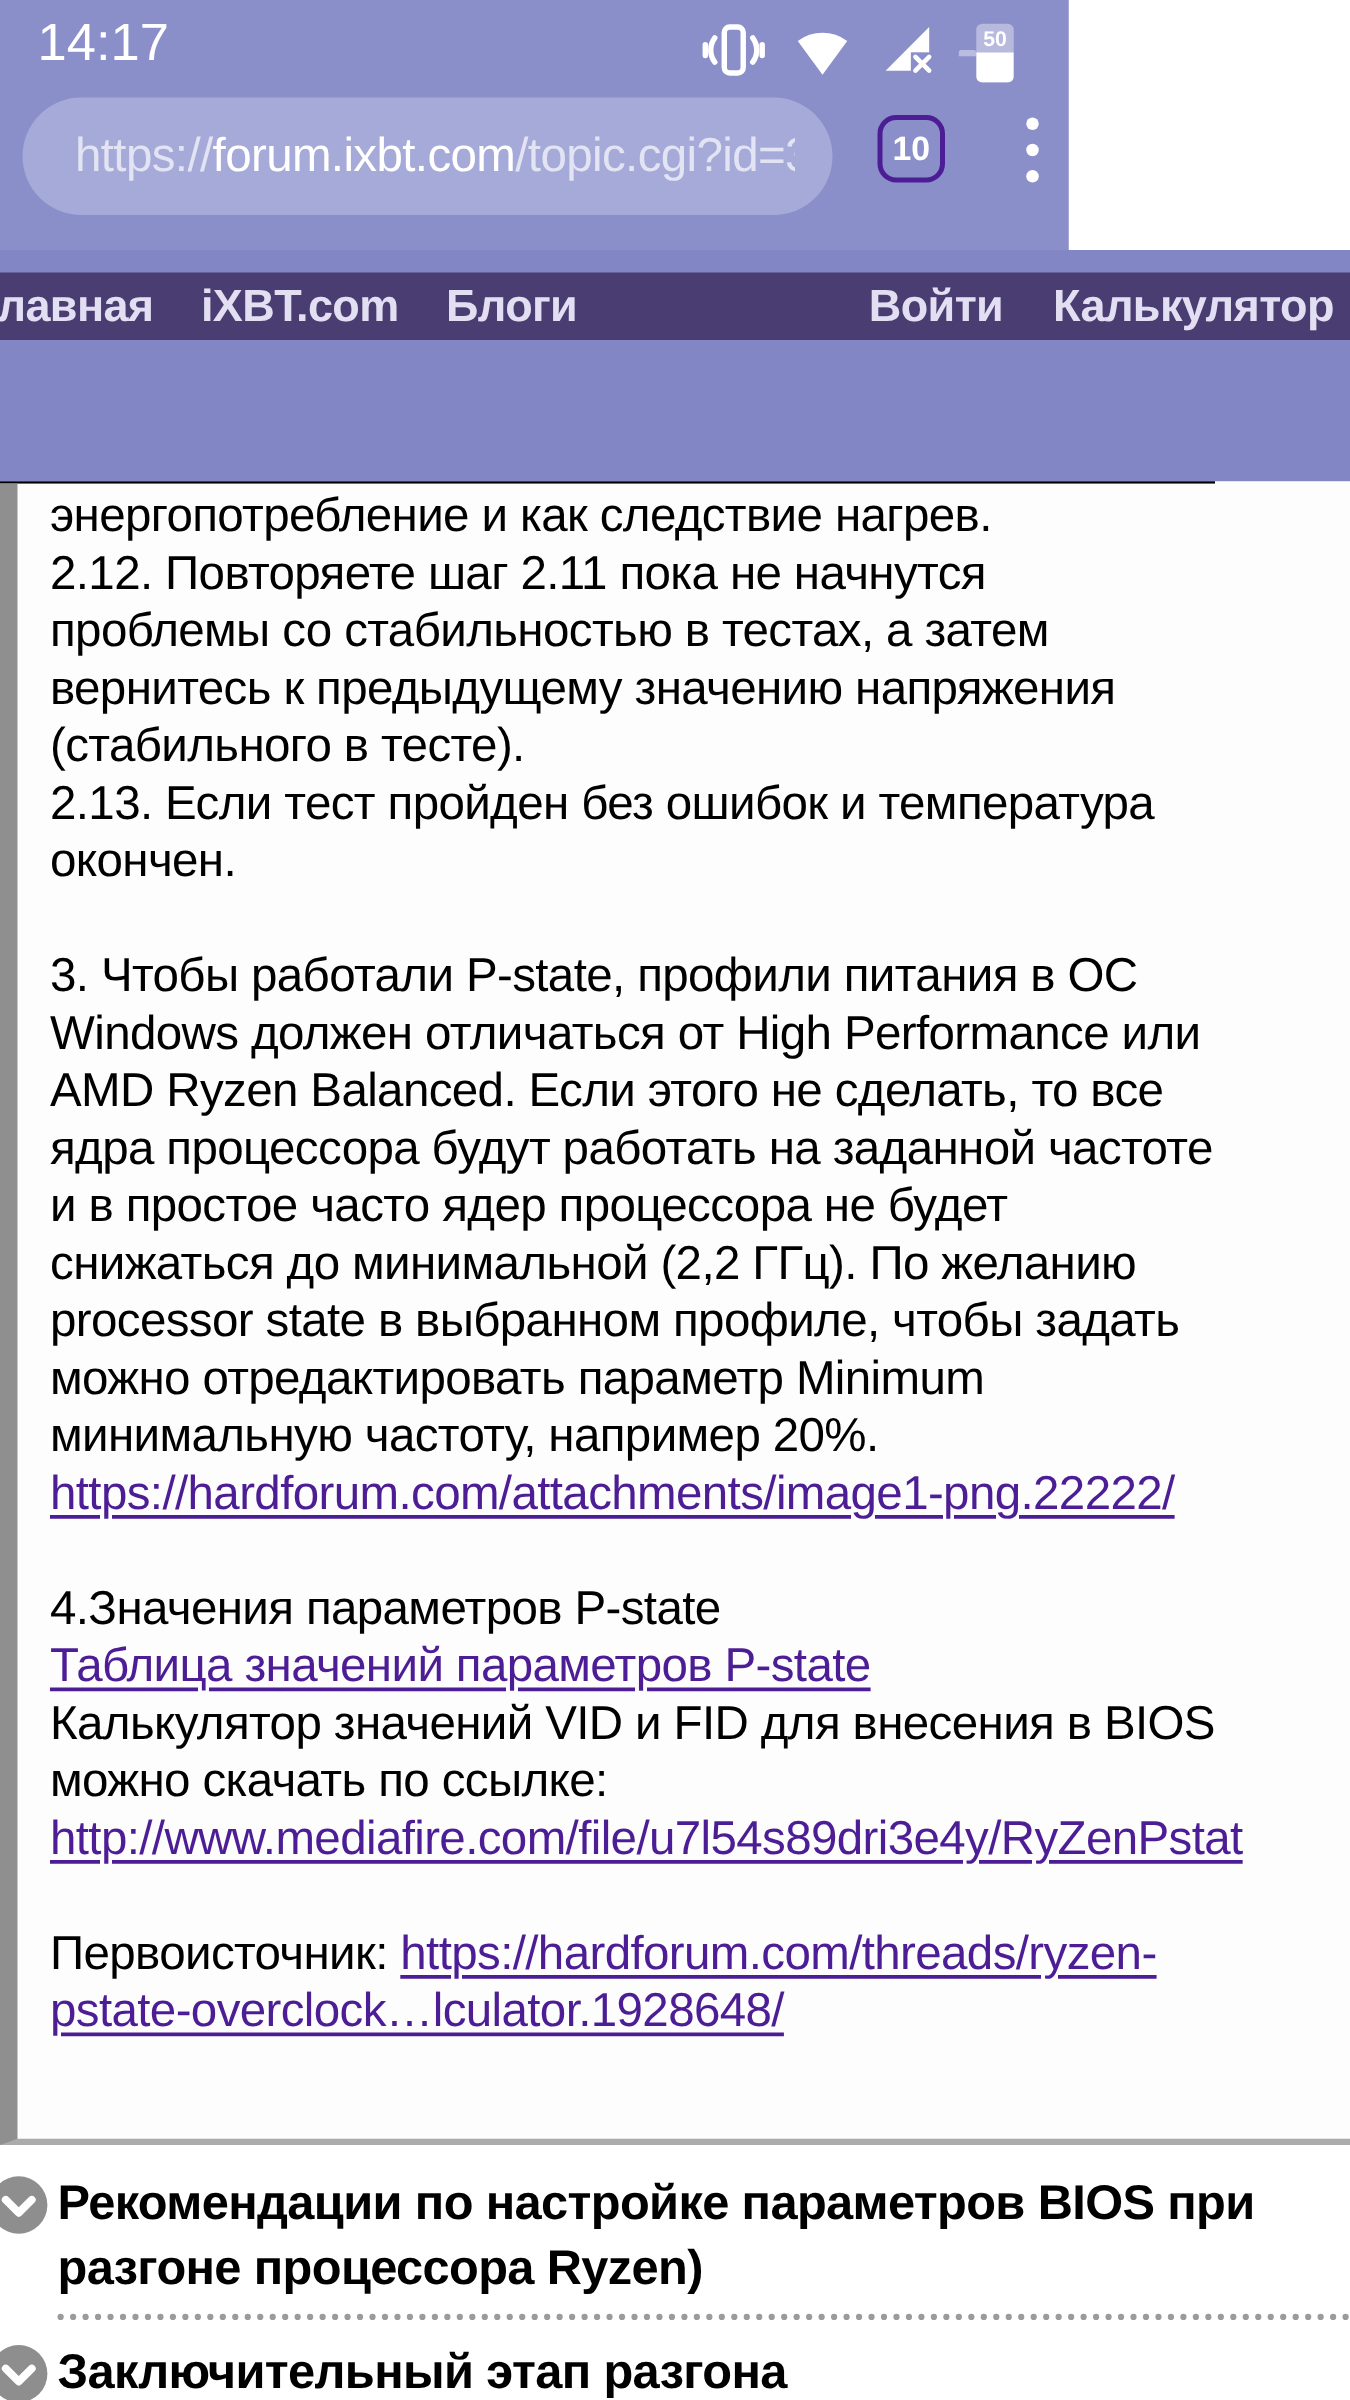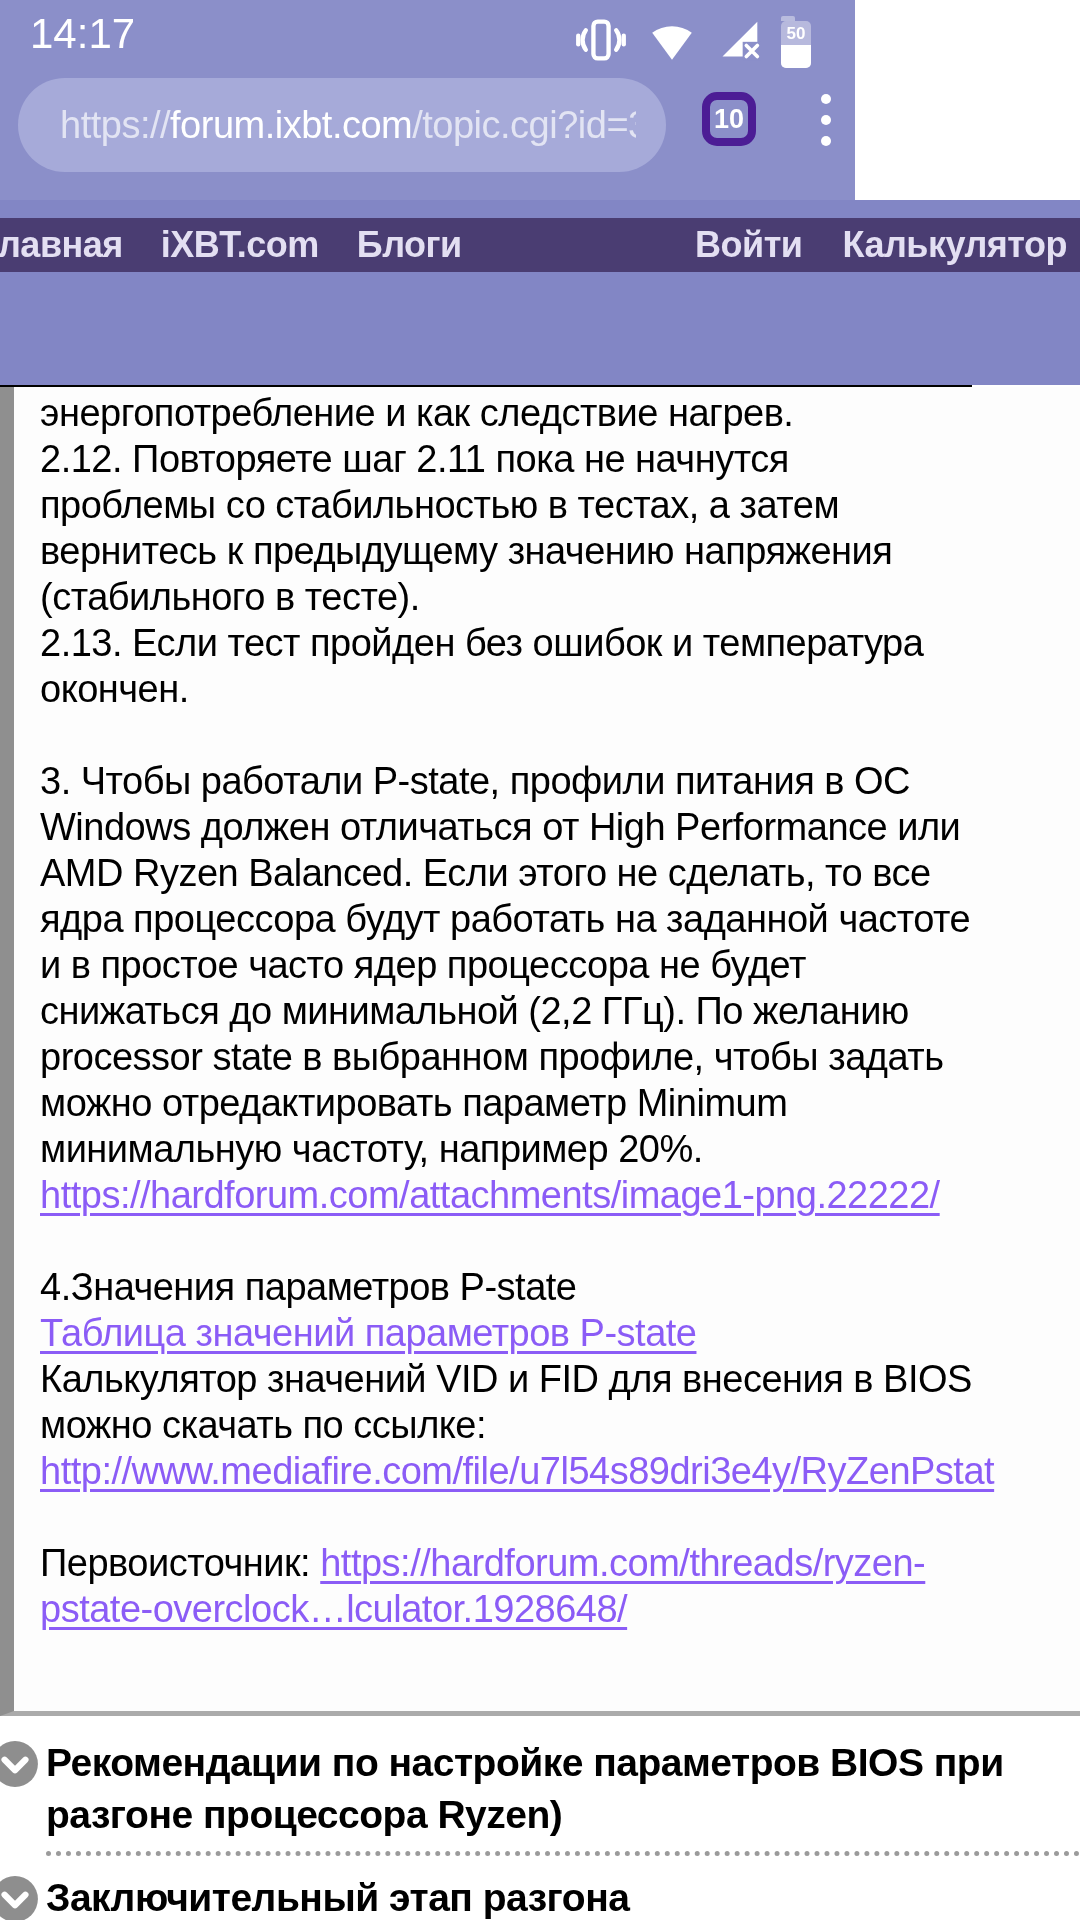--- a/index.html
+++ b/index.html
@@ -7,32 +7,32 @@
   .screen {
     position:relative; width:1080px; height:1920px; margin:0 auto;
     background:#ffffff; overflow:hidden;
   }
 
   
   .chrome { position:absolute; left:0; top:0; width:855px; height:200px; background:#8b8fc9; }
   .time { position:absolute; left:30px; top:10px; color:#fff; font-size:42px; font-weight:500; letter-spacing:0; }
   .status-icons { position:absolute; right:44px; top:16px; display:flex; align-items:center; gap:20px; height:52px; }
 
-  .bat-wrap { display:flex; flex-direction:column; }
+  .bat-wrap { display:flex; flex-direction:row; align-items:center; }
   .bat-nub { width:14px; height:5px; background:rgba(255,255,255,.4); border-radius:2px 2px 0 0; }
   .bat { position:relative; width:30px; height:47px; border-radius:5px; background:rgba(255,255,255,.38); overflow:hidden; }
   .bat-fill { position:absolute; bottom:0; left:0; right:0; height:50%; background:#fff; }
   .bat-pct { position:absolute; top:3px; width:100%; text-align:center; font-size:17px; font-weight:700; color:#fff; }
 
   .url-pill { position:absolute; left:18px; top:78px; width:648px; height:94px; border-radius:47px;
     background:#a6aad9; display:flex; align-items:center; padding:0 30px 0 42px; overflow:hidden; }
   .url-text { white-space:nowrap; overflow:hidden; font-size:38px; letter-spacing:-0.5px; color:rgba(255,255,255,.68); }
   .url-text .domain { color:#ffffff; }
 
-  .tab-btn { position:absolute; left:702px; top:92px; width:54px; height:54px; border:8px solid #4c1d95;
+  .tab-btn { position:absolute; left:702px; top:92px; width:54px; height:54px; border:4px solid #4c1d95;
     border-radius:15px; color:#fff; font-size:27px; font-weight:700; display:flex; align-items:center; justify-content:center; }
   .kebab { position:absolute; left:806px; top:88px; width:40px; height:64px; display:flex; flex-direction:column; align-items:center; justify-content:center; gap:11px; }
   .kebab i { width:10px; height:10px; border-radius:50%; background:#fff; }
 
   
   .page-band { position:absolute; left:0; top:200px; width:1080px; height:185px; background:#8286c5; }
   .site-nav { position:absolute; left:0; top:218px; width:1080px; height:54px; background:#4a3d72;
     display:flex; align-items:center; color:#e3dff2; font-size:36px; font-weight:700; letter-spacing:-0.5px; }
   .nav-left { display:flex; gap:38px; margin-left:0; }
   .nav-left .cut { margin-left:-2px; }
@@ -49,21 +49,21 @@
   .list-icon .dot { width:9px; height:9px; background:#8286c5; border-radius:2px; }
   .list-icon .bar { flex:1; height:9px; background:#8286c5; border-radius:4px; }
   .help-icon { position:absolute; left:1013px; top:300px; width:62px; height:62px; background:#fff; border-radius:50%;
     display:flex; align-items:center; justify-content:center; color:#8286c5; font-size:40px; font-weight:700; }
 
   
   .content { position:absolute; left:0; top:385px; width:972px; bottom:0; background:#fff; border-top:2px solid #000000; }
   .quote { position:absolute; left:0; top:0; width:1080px; height:1329px; background:#fdfdfd;
     border-left:14px solid #8f8f8f; border-bottom:5px solid #ababab; padding:3px 0 0 26px; overflow:hidden; }
   .qline { height:46px; line-height:46px; font-size:38px; letter-spacing:-0.5px; color:#000; white-space:nowrap; overflow:hidden; }
-  .qline a { color:#8b5cf6; text-decoration:underline; text-decoration-thickness:3px; text-underline-offset:5px; }
+  .qline a { color:#4c1d95; text-decoration:underline; text-decoration-thickness:3px; text-underline-offset:5px; }
 
   .sections { position:absolute; left:0; top:1334px; width:1080px; }
   .sec-row { display:flex; align-items:flex-start; margin-top:16px; }
   .sec-chevron { flex:0 0 auto; margin-left:-10px; margin-top:2px; }
   .sec-title { margin-left:6px; font-size:39px; font-weight:700; line-height:52px; letter-spacing:-0.5px; color:#000;
     padding-bottom:10px; border-bottom:5px dotted #9b9b9b; cursor:pointer; }
   .sec-title.full { flex:1; }
   .sec-title.fit { flex:0 0 auto; max-width:960px; }
 </style>
 </head>

